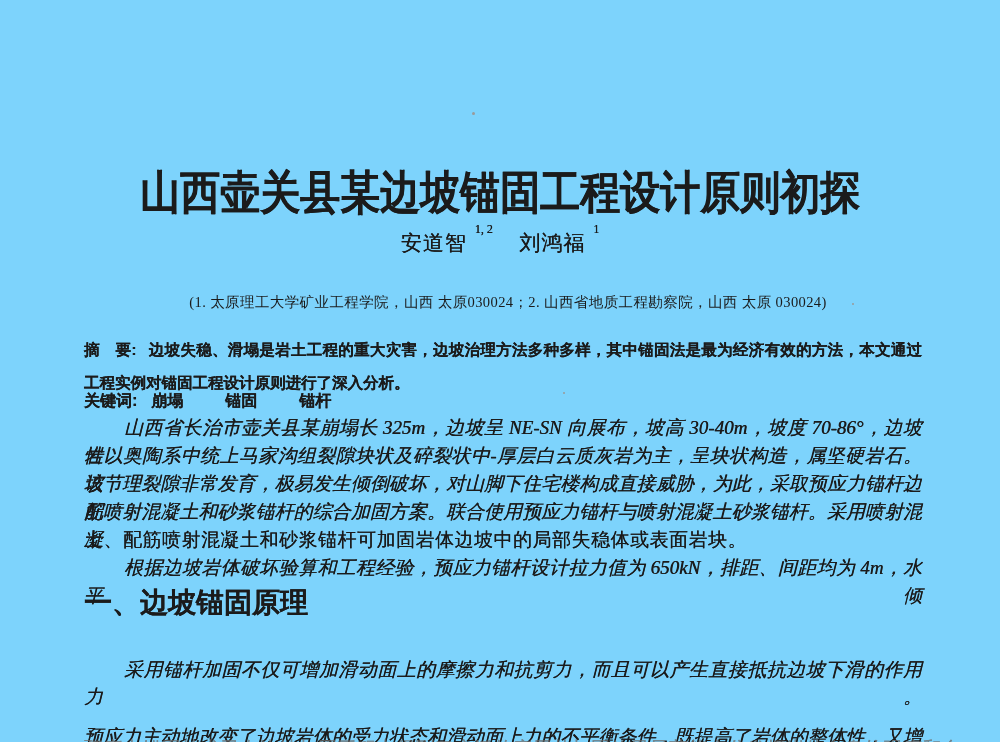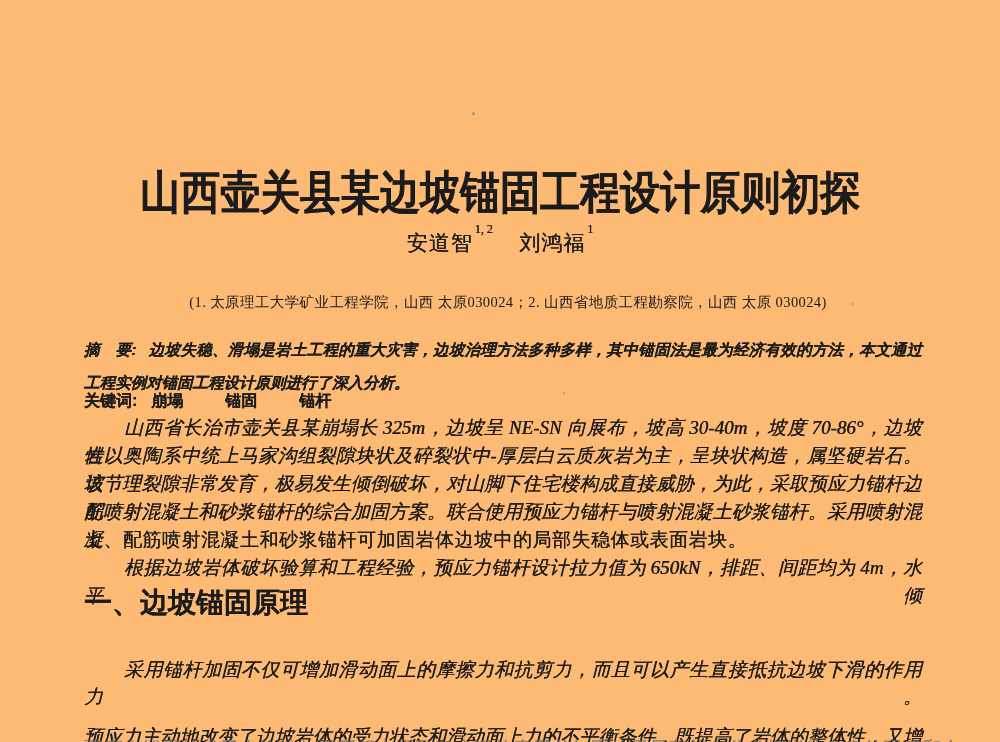--- a/index.html
+++ b/index.html
@@ -1,54 +1,54 @@
 <!DOCTYPE html>
 <html><head>
 <meta charset="utf-8">
 <style>
   html,body{margin:0;padding:0;}
   body{background:#e8e8e8;}
   .page{
     position:relative;
     width:1000px;height:742px;
-    background:#fdba74;
+    background:#7dd3fc;
     overflow:hidden;
     font-family:"Liberation Serif","DejaVu Serif",serif;
     color:#1b1b1b;
   }
   
   .title{
     position:absolute;top:161px;left:0;right:0;margin:0;
     text-align:center;
     font-size:40px;font-weight:700;letter-spacing:0px;
     transform:scaleY(1.14);transform-origin:top center;
     text-shadow:0.4px 0 0 currentColor;
     white-space:nowrap;
   }
   
   .authors{
     position:absolute;top:229px;left:0;right:0;
     text-align:center;font-size:21px;letter-spacing:1px;
     text-shadow:0.3px 0 0 currentColor;
   }
-  .authors sup{font-size:12px;line-height:0;position:relative;top:-9px;letter-spacing:0;margin-left:2px;}
+  .authors sup{font-size:12px;line-height:0;position:relative;top:-9px;letter-spacing:0;margin-left:8px;}
   .author-gap{display:inline-block;width:14px;}
   
   .affiliation{
     position:absolute;top:293px;left:16px;right:0;
     text-align:center;font-size:14.5px;letter-spacing:0.4px;
     white-space:nowrap;
   }
   
   .abstract{
     position:absolute;top:333px;left:84px;width:838px;
     font-size:15.5px;font-weight:700;line-height:33px;
     text-shadow:0.2px 0 0 currentColor;
   }
-  .abs-line{height:33px;overflow:visible;font-style:italic;}
+  .abs-line{height:33px;overflow:visible;}
   .abs-line.just{text-align:justify;text-align-last:justify;}
   .label{font-family:"Liberation Sans","DejaVu Sans",sans-serif;font-weight:700;margin-right:12px;}
   
   .keywords{
     position:absolute;top:391px;left:84px;
     font-size:16px;font-weight:700;
     font-family:"Liberation Sans","DejaVu Sans",sans-serif;
     text-shadow:0.2px 0 0 currentColor;
   }
   .keywords .label{margin-right:14px;}

